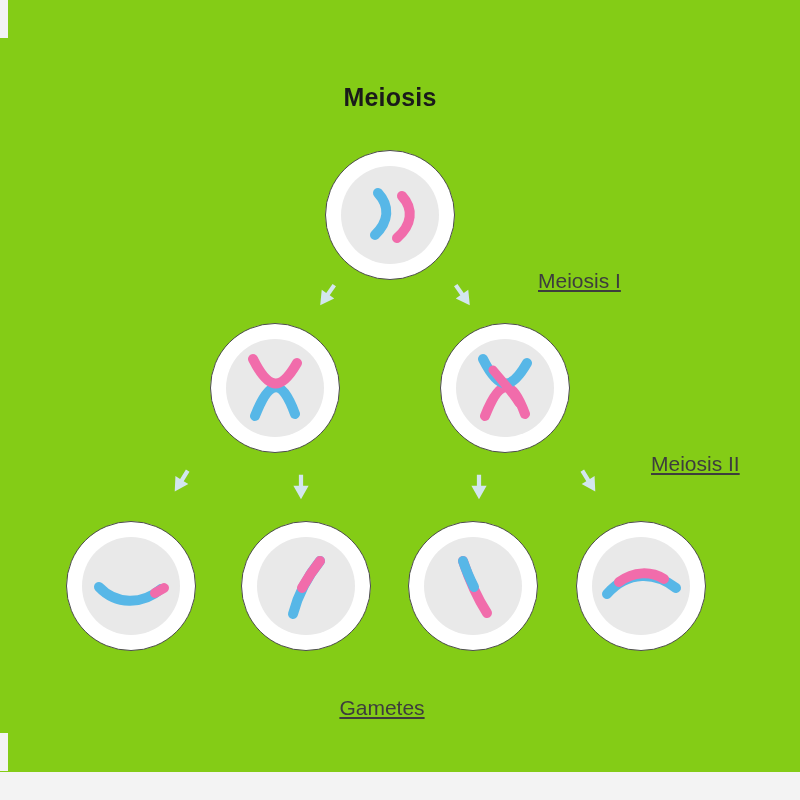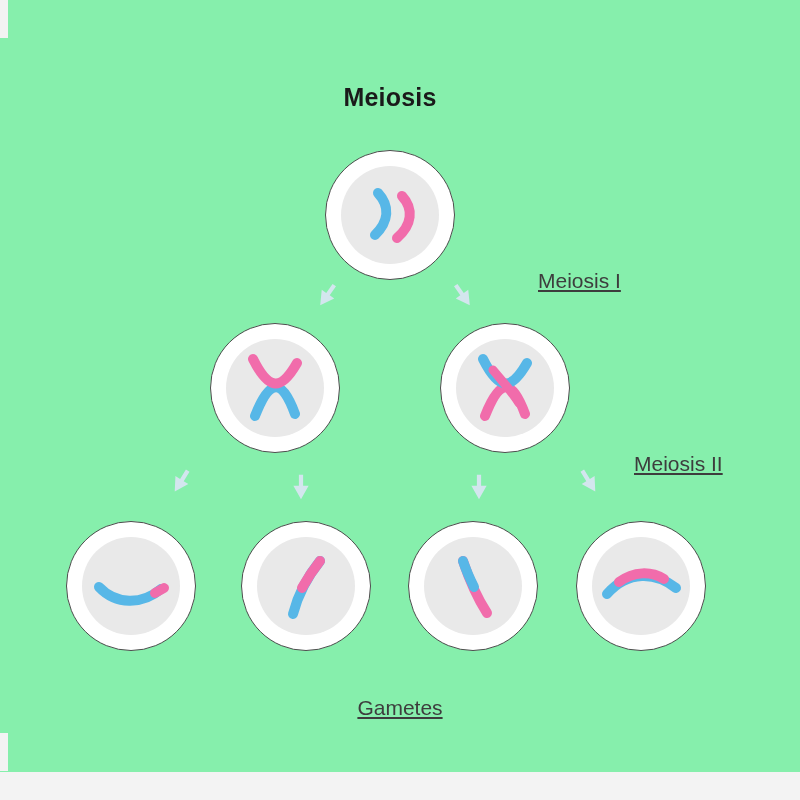--- a/index.html
+++ b/index.html
@@ -1,16 +1,16 @@
 <!DOCTYPE html>
 <html style="--blue: #57b7e7; --pink: #f16cab; --cytoplasm: #e9e9e9; --membrane: #4d4d4d; --arrow: #d3e6ee; --watermark: #f3f3f3;"><head>
 <meta charset="utf-8">
 <style>
   html,body{margin:0;padding:0;background:#ffffff;}
-  #stage{position:relative;width:800px;height:800px;background:#86efac;font-family:"Liberation Sans",sans-serif;overflow:hidden;}
+  #stage{position:relative;width:800px;height:800px;background:#84cc16;font-family:"Liberation Sans",sans-serif;overflow:hidden;}
   .title{position:absolute;text-align:center;font-size:25px;font-weight:bold;color:#1a1a1a;letter-spacing:.2px;}
   .label{position:absolute;font-size:21px;color:#3d3d3d;white-space:nowrap;text-decoration:underline;}
   .cell{position:absolute;width:130px;height:130px;}
   .membrane{position:absolute;inset:0;border:1.5px solid var(--membrane);border-radius:50%;background:#ffffff;box-sizing:border-box;}
   .cytoplasm{position:absolute;inset:16px;border-radius:50%;background:var(--cytoplasm);}
   .chromosomes{position:absolute;inset:0;width:100%;height:100%;}
   .chr{fill:none;stroke-width:10;stroke-linecap:round;}
   .chr-thin{fill:none;stroke-width:9;stroke-linecap:round;}
   .chr-blue{stroke:var(--blue);}
   .chr-pink{stroke:var(--pink);}
@@ -64,21 +64,21 @@
   <div class="cell" style="left:440px;top:323px;">
     <div class="membrane"></div>
     <div class="cytoplasm"></div>
     <svg class="chromosomes" viewBox="0 0 130 130">
       <path class="chr chr-pink" d="M 45 93 C 60 55 72 55 85 91"></path>
       <path class="chr chr-blue" d="M 43 36 C 59 68 71 68 87 40"></path>
       <path class="chr-thin chr-pink" d="M 53 47 C 62 58 70 66 79 80"></path>
     </svg>
   </div>
 
-  <div class="label" style="left:634px;top:452px;">Meiosis II</div>
+  <div class="label" style="left:651px;top:452px;">Meiosis II</div>
 
   <div class="arrow" style="left:170px;top:468px;transform:rotate(32deg);">
     <svg viewBox="0 0 26 30">
         <polygon points="10.5,0 15.5,0 15.5,13 22,13 13,29 4,13 10.5,13"></polygon>
       </svg>
   </div>
   <div class="arrow" style="left:290px;top:474px;">
     <svg viewBox="0 0 26 30">
         <polygon points="10.5,0 15.5,0 15.5,13 22,13 13,29 4,13 10.5,13"></polygon>
       </svg>
@@ -123,15 +123,15 @@
 
   <div class="cell" style="left:576px;top:521px;">
     <div class="membrane"></div>
     <div class="cytoplasm"></div>
     <svg class="chromosomes" viewBox="0 0 130 130">
       <path class="chr chr-blue" d="M 31 73 C 52 49 80 51 100 67"></path>
       <path class="chr chr-pink" d="M 43 61 C 58 50 75 50 88 58"></path>
     </svg>
   </div>
 
-  <div class="label" style="left:300px;top:696px;width:200px;text-align:center;">Gametes</div>
+  <div class="label" style="left:282px;top:696px;width:200px;text-align:center;">Gametes</div>
 
 </div>
 
 </body></html>

